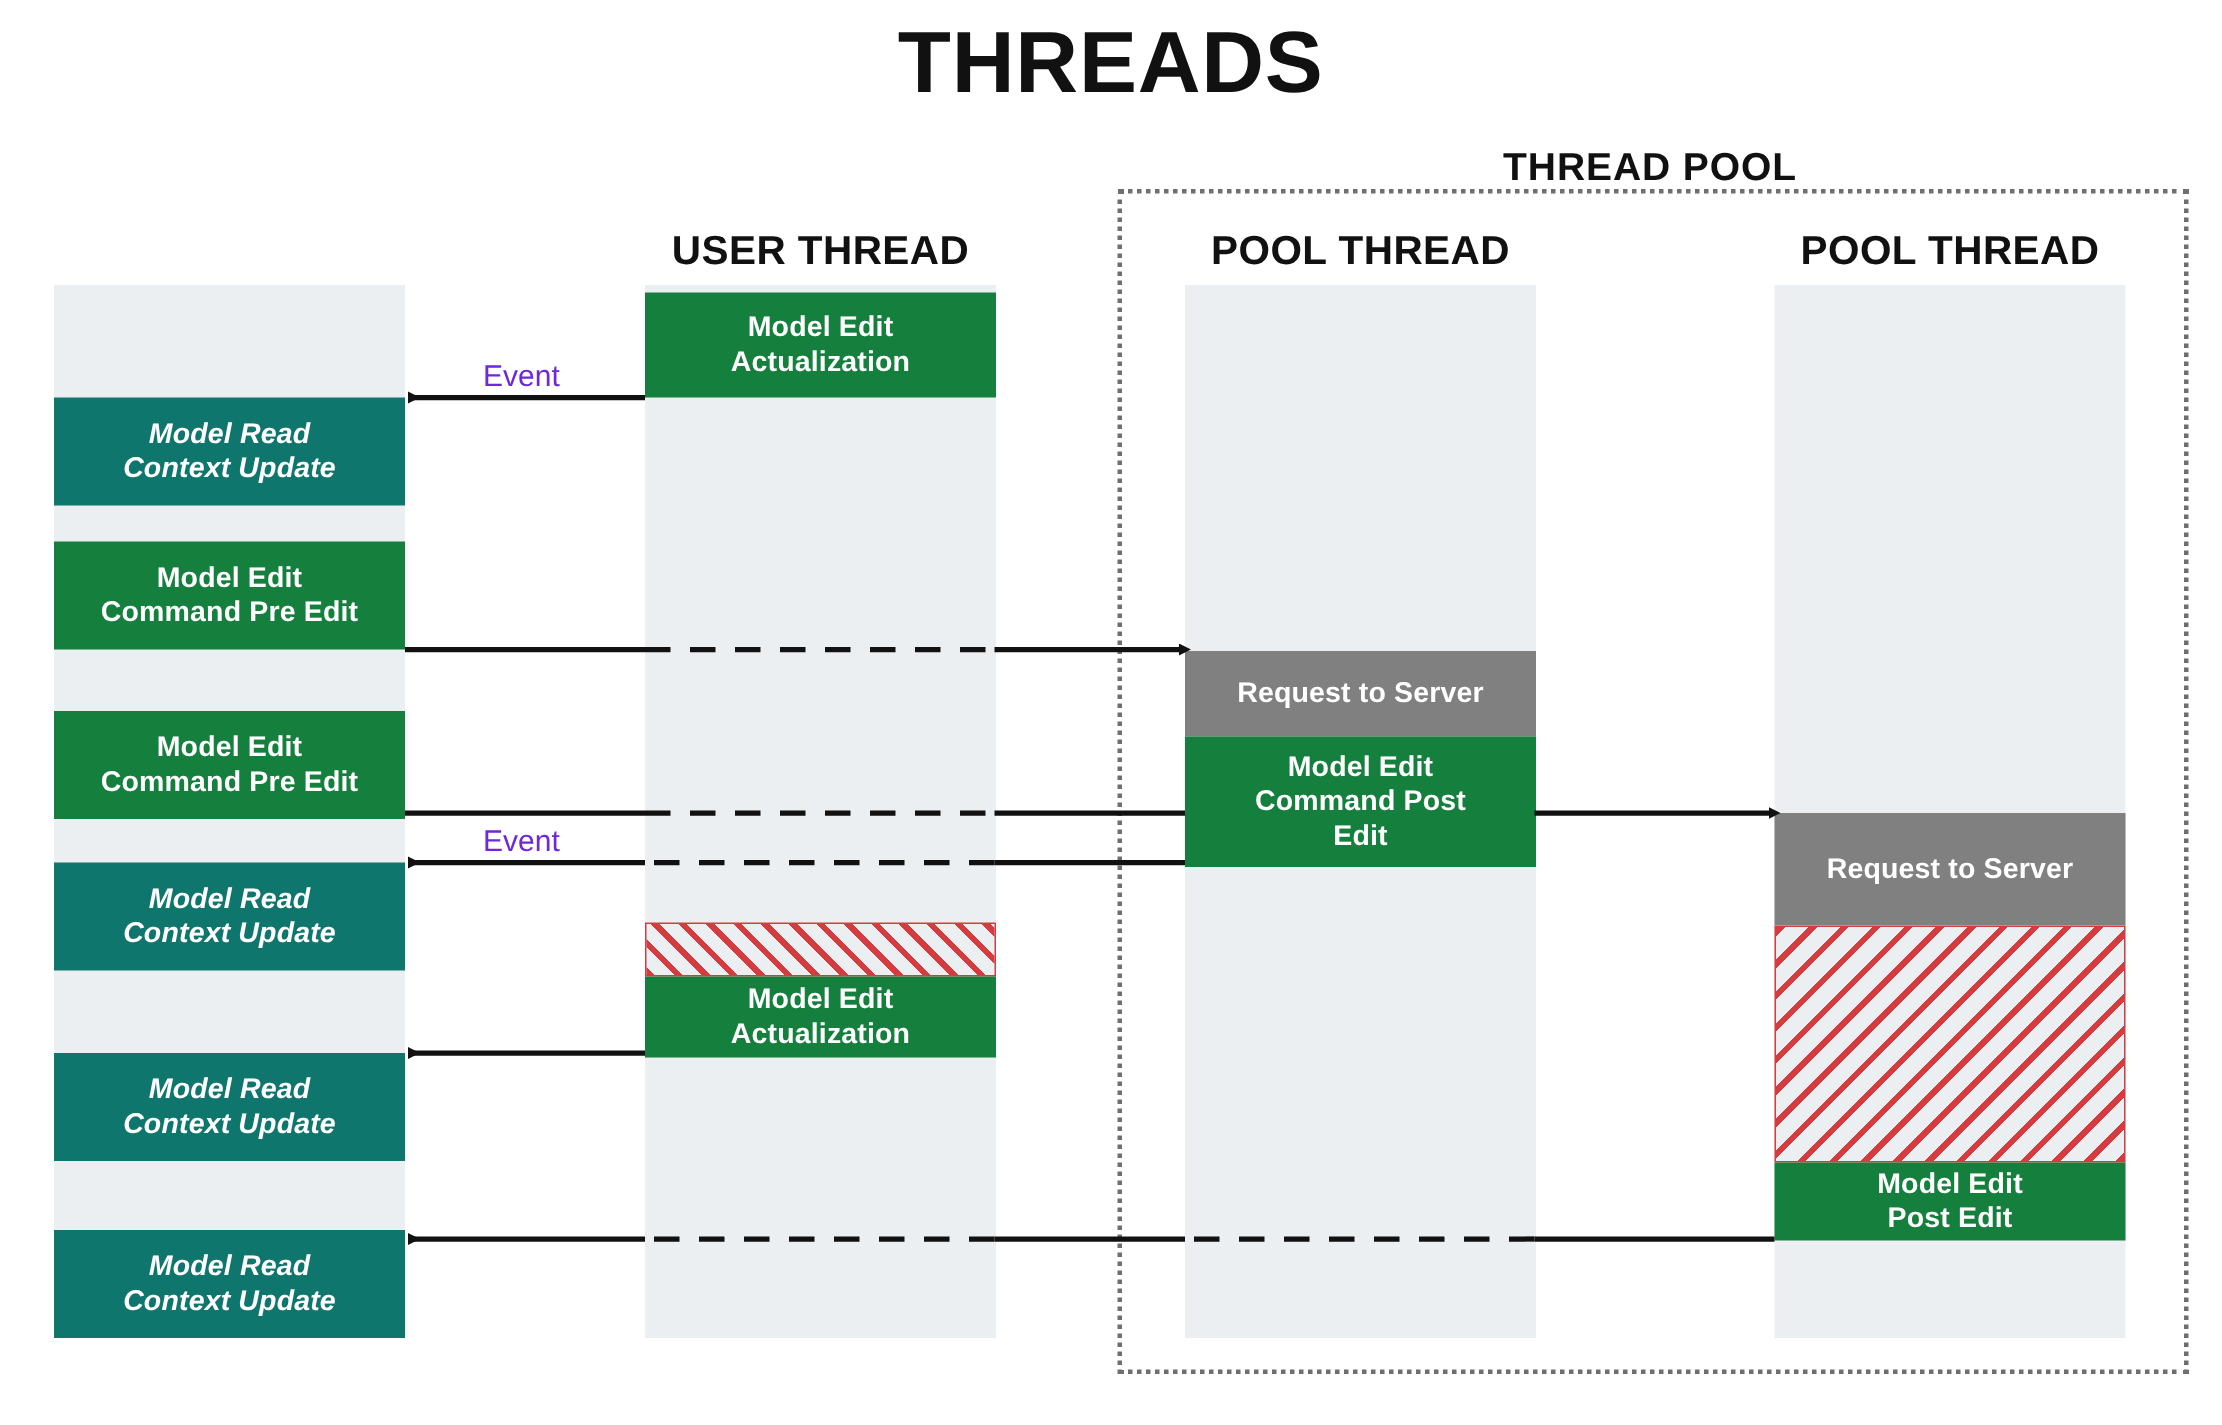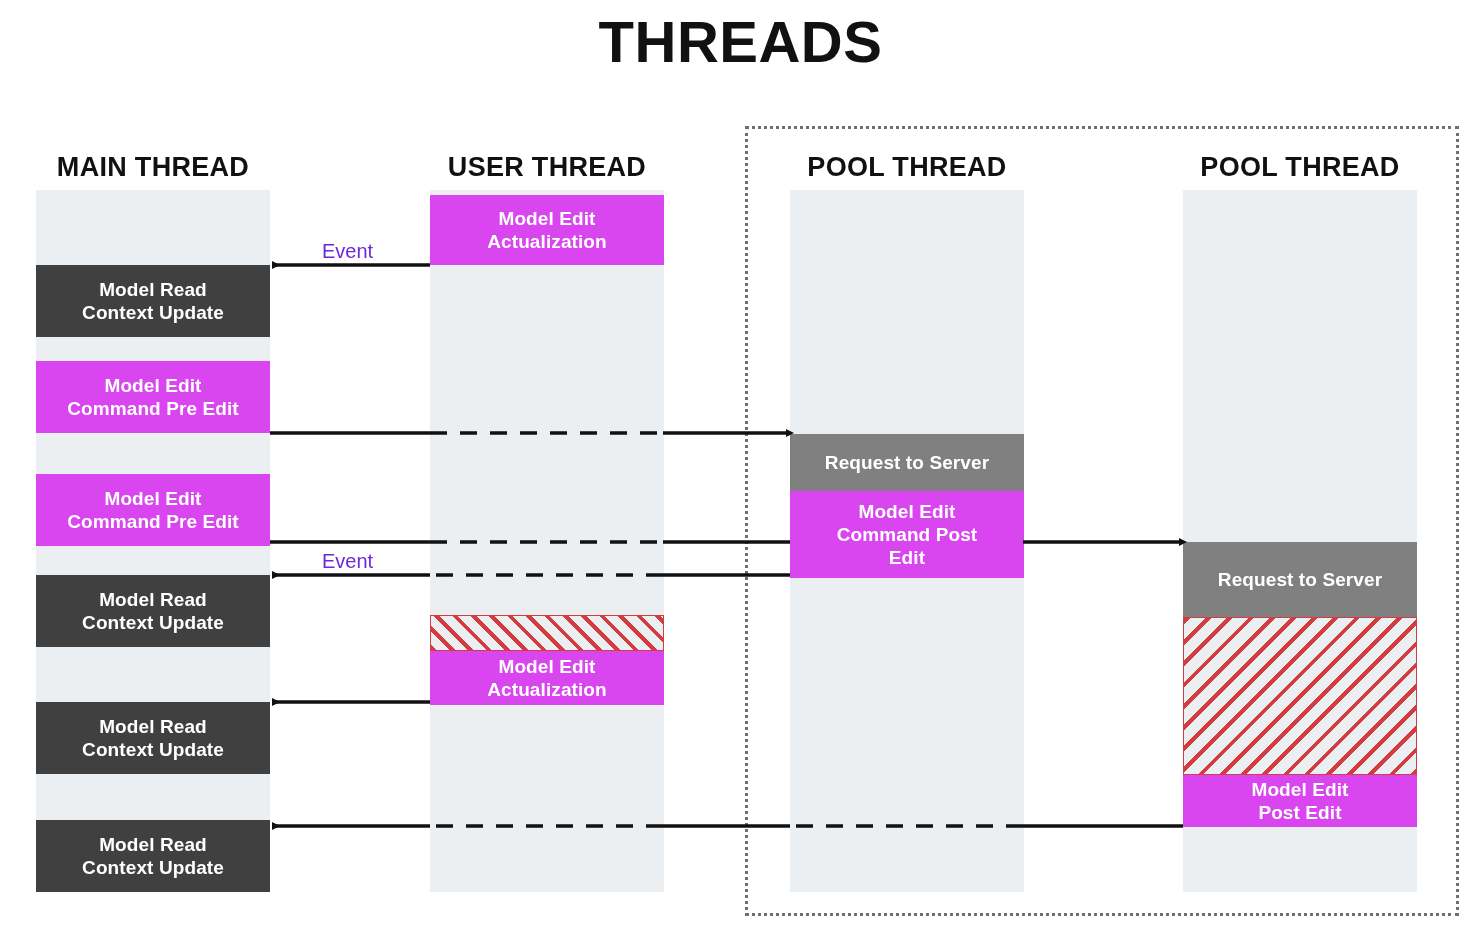--- a/index.html
+++ b/index.html
@@ -78,22 +78,22 @@
     align-items: center;
     justify-content: center;
     text-align: center;
     color: #ffffff;
     font-size: 19px;
     font-weight: 700;
     line-height: 1.22;
     letter-spacing: 0.1px;
     padding: 0 6px;
   }
-  .block.red   { background: #d946ef; }
-  .block.green { background: #404040; }
+  .block.red   { background: #15803d; }
+  .block.green { background: #0f766e; font-style: italic; }
   .block.gray  { background: #808080; }
 
   
   .block.hatch-up {
     background-color: #eceff1;
     background-image: repeating-linear-gradient(
         45deg,
         #d43c3f 0px, #d43c3f 4px,
         #eceff1 4px, #eceff1 13px);
     border: 1px solid #d43c3f;
@@ -123,23 +123,23 @@
     white-space: nowrap;
   }
 </style>
 </head>
 <body>
 
 <div id="stage">
 
   <div id="main-title">THREADS</div>
 
+  <div id="pool-title">THREAD POOL</div>
   <div id="thread-pool-box"></div>
 
-  <div class="lane-header" style="left:36px;">MAIN THREAD</div>
   <div class="lane-header" style="left:430px;">USER THREAD</div>
   <div class="lane-header" style="left:790px;">POOL THREAD</div>
   <div class="lane-header" style="left:1183px;">POOL THREAD</div>
 
   <div class="lane-track" style="left:36px;"></div>
   <div class="lane-track" style="left:430px;"></div>
   <div class="lane-track" style="left:790px;"></div>
   <div class="lane-track" style="left:1183px;"></div>
 
   <div class="block green" style="left:36px; top:265px; height:72px;">Model Read<br>Context Update</div>

